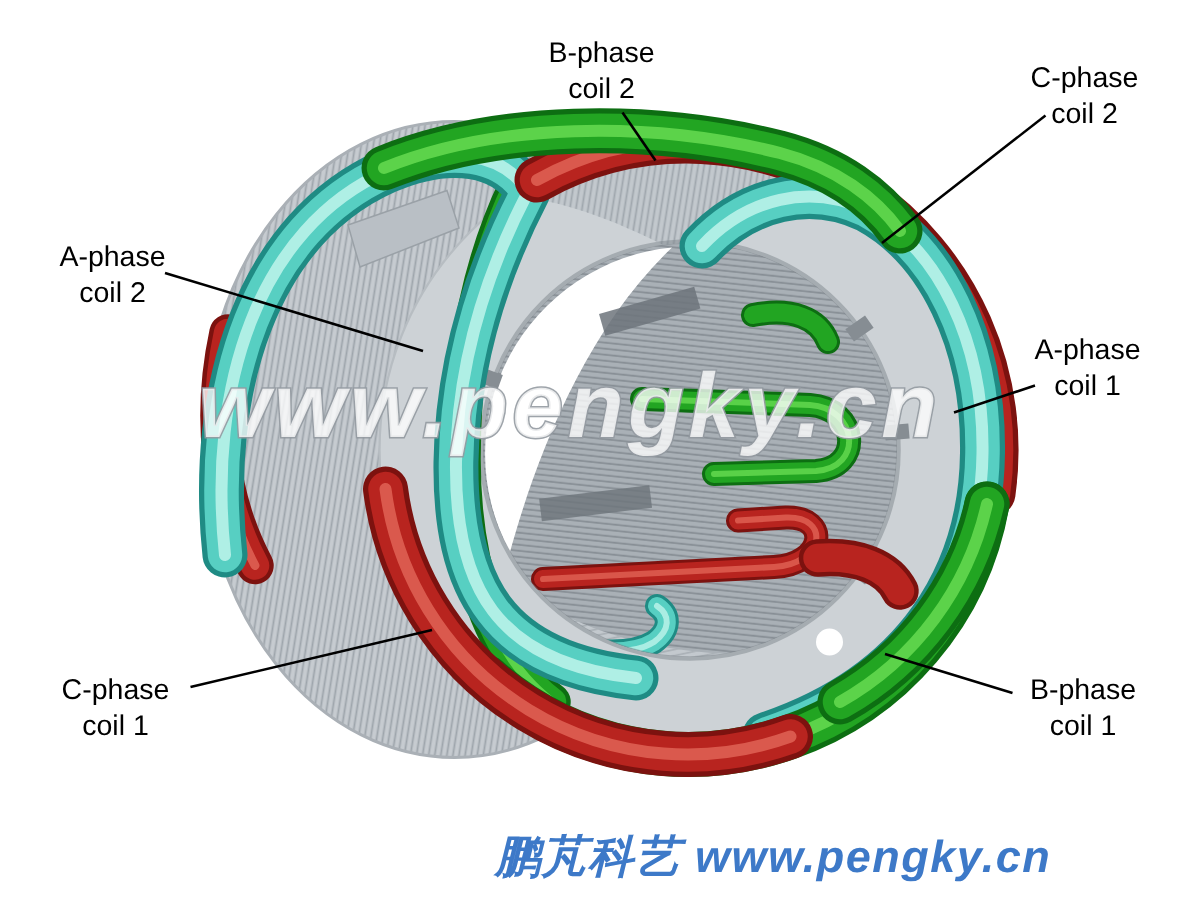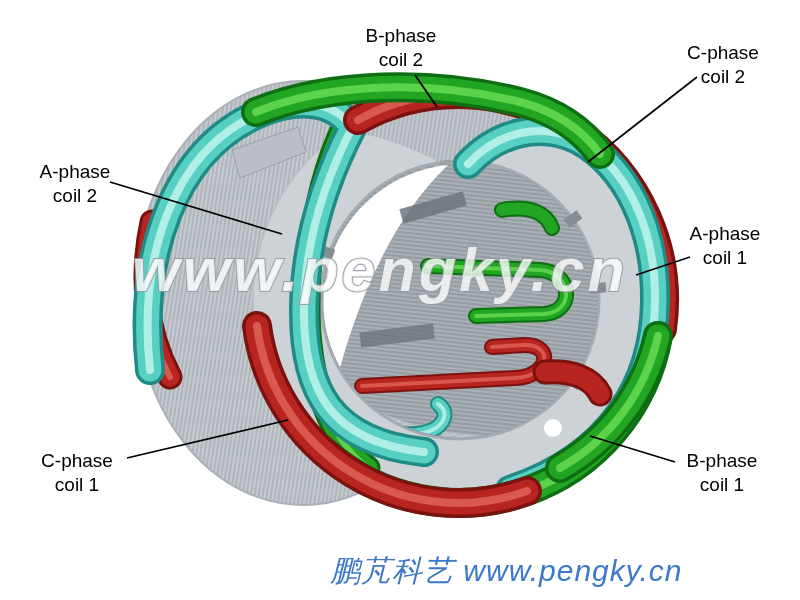--- a/index.html
+++ b/index.html
@@ -7,21 +7,21 @@
     width:800px;height:600px;position:relative;overflow:hidden;
     background:#ffffff;font-family:"Liberation Sans",sans-serif;
   }
   svg{position:absolute;left:0;top:0;}
   .label{
     position:absolute;text-align:center;color:#000;
     font-size:19px;line-height:24px;
   }
   #footer{
     position:absolute;left:330px;top:551px;white-space:nowrap;
-    font-size:30px;font-weight:normal;font-style:italic;
+    font-size:30px;font-weight:bold;font-style:italic;
     color:var(--footer-blue,#3d79c8);letter-spacing:1px;
   }
   
   .tb{fill:none;stroke-linecap:round;stroke-linejoin:round;}
   .wb{stroke-width:30}.wm2{stroke-width:23}.wh{stroke-width:8;opacity:.9}
   .slim .wb{stroke-width:25}.slim .wm2{stroke-width:19}.slim .wh{stroke-width:6}
   .gb{stroke:var(--coil-green-dark)} .gm{stroke:var(--coil-green)} .gh{stroke:var(--coil-green-light)}
   .rb{stroke:var(--coil-red-dark)}   .rm{stroke:var(--coil-red)}   .rh{stroke:var(--coil-red-light)}
   .cb{stroke:var(--coil-cyan-dark)}  .cm{stroke:var(--coil-cyan)}  .ch{stroke:var(--coil-cyan-light)}
   .ib{stroke-width:16}.im{stroke-width:12}.ih{stroke-width:4;opacity:.85}

